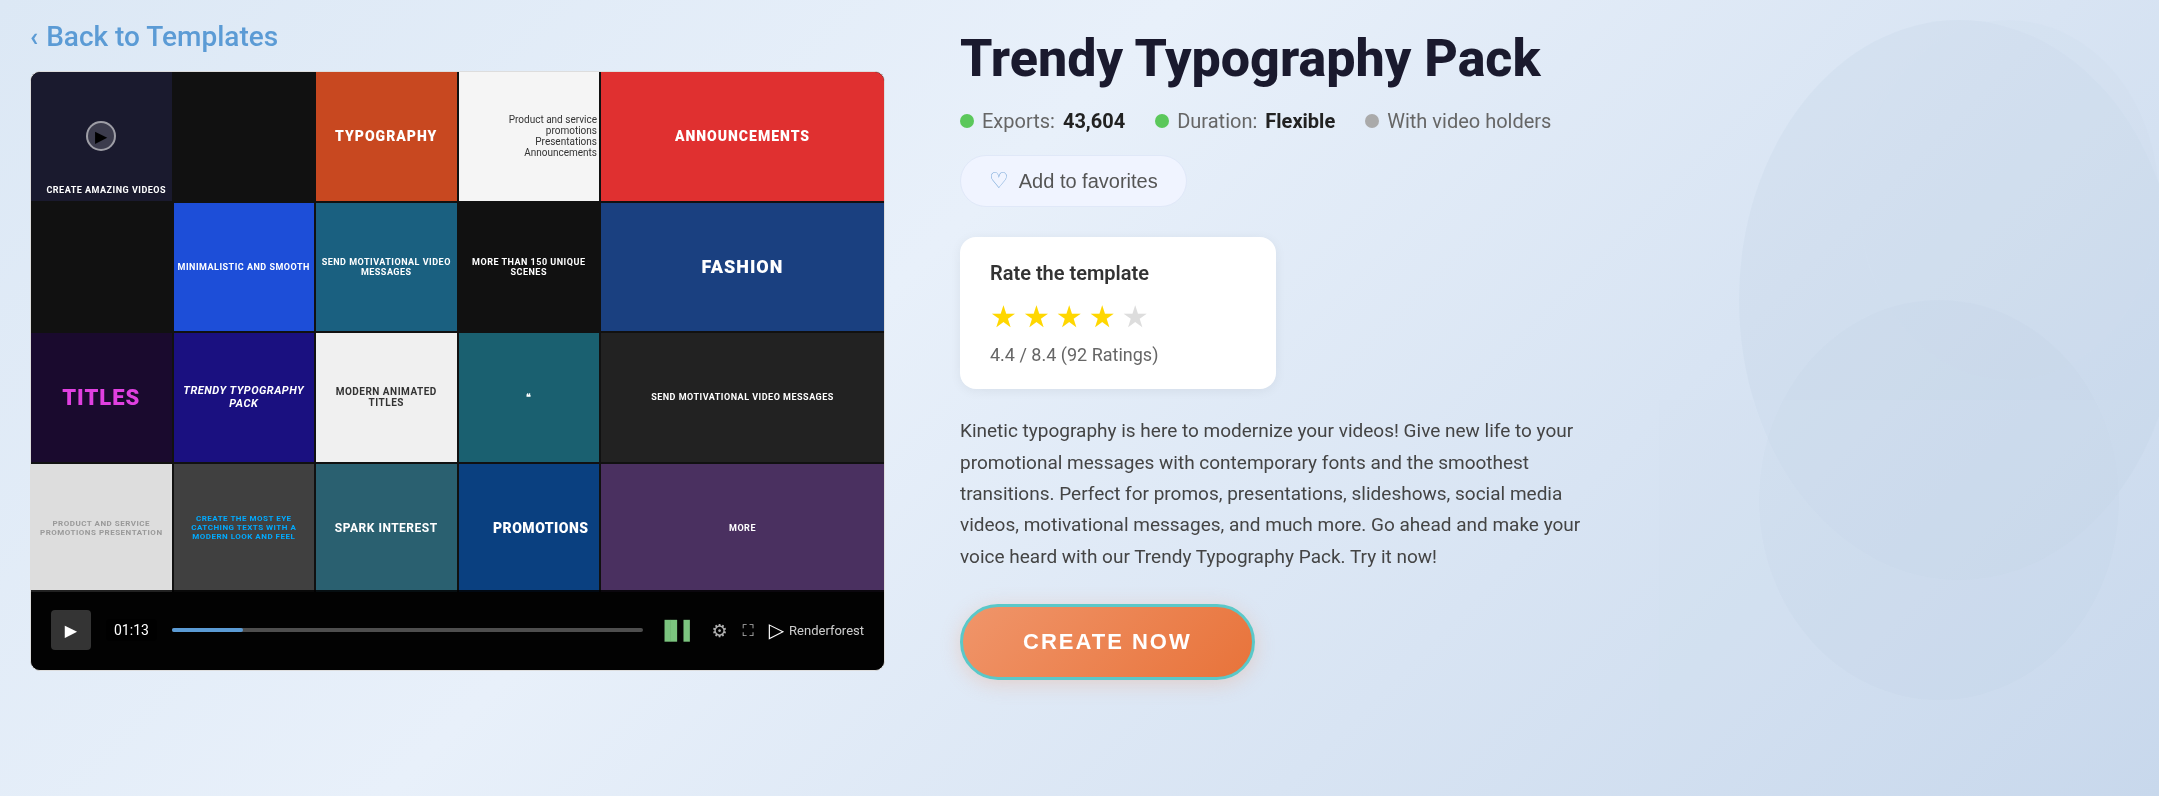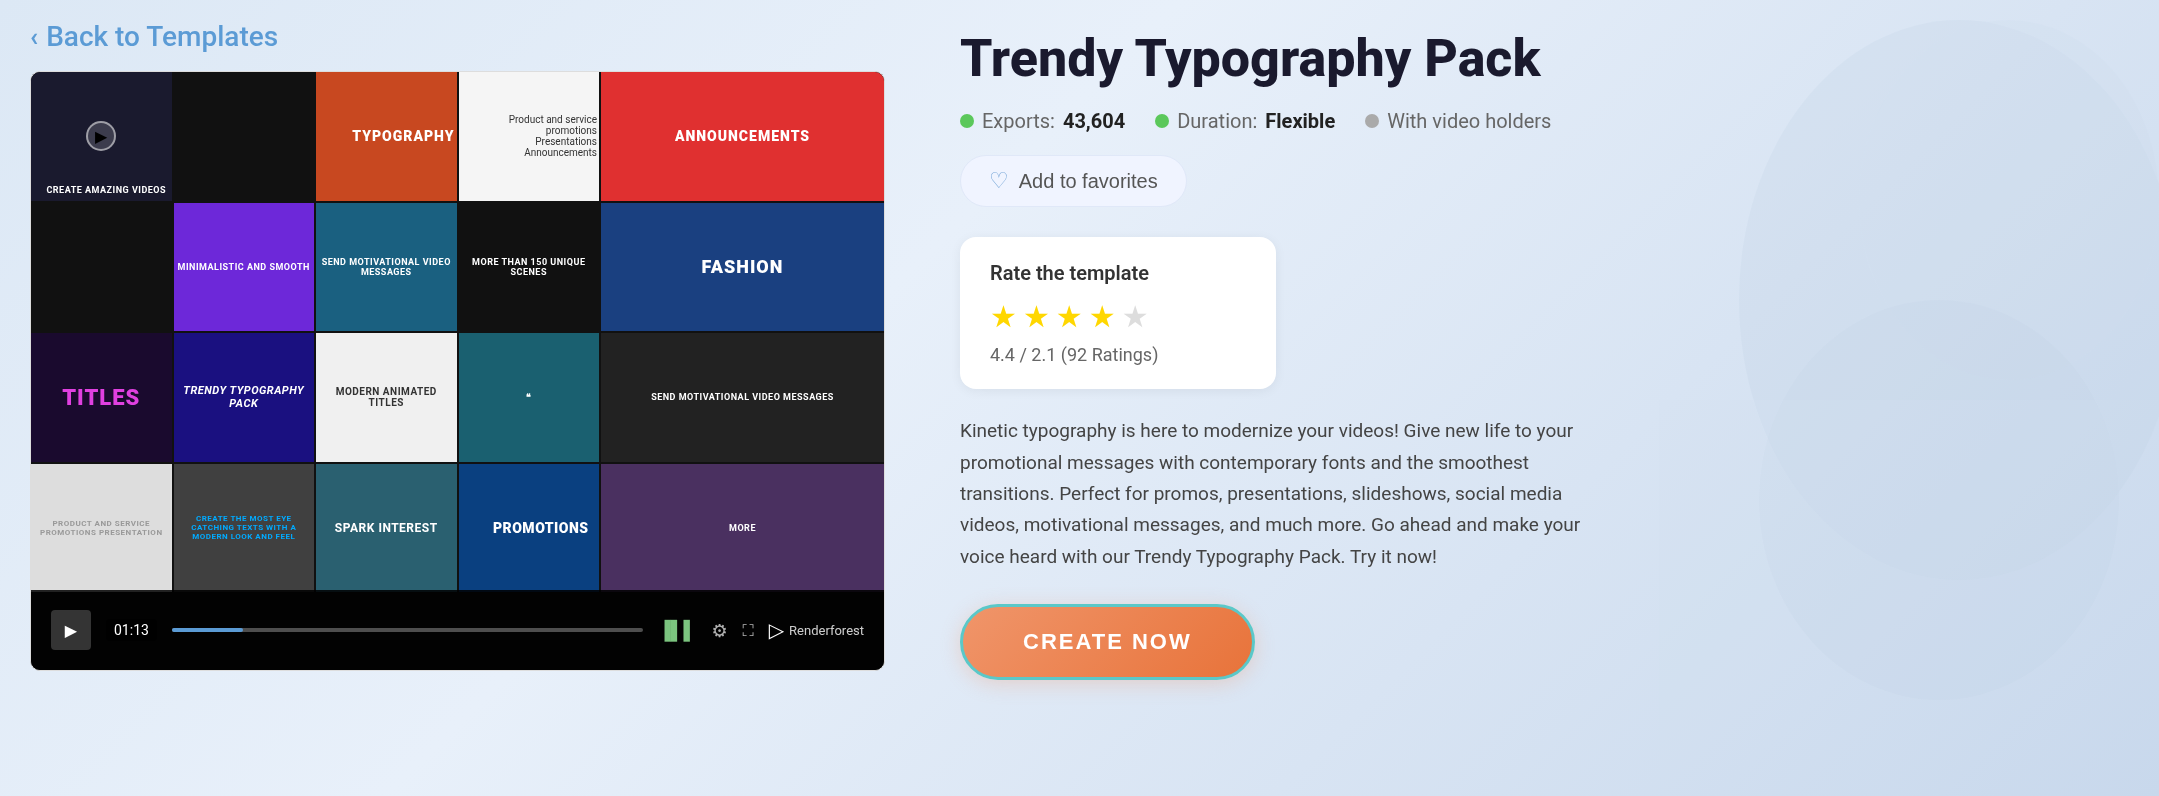--- a/index.html
+++ b/index.html
@@ -84,25 +84,25 @@
       overflow: hidden;
       position: relative;
       display: flex;
       align-items: center;
       justify-content: center;
     }
 
     
     .cell-1 { background: #1a1a2e; grid-column: 1; grid-row: 1; }
     .cell-2 { background: #2d4a2d; grid-column: 2; grid-row: 1; }
-    .cell-3 { background: #c84820; grid-column: 3; grid-row: 1; justify-content: flex-end; }
+    .cell-3 { background: #c84820; grid-column: 3; grid-row: 1; }
     .cell-4 { background: #f5f5f5; grid-column: 4/5; grid-row: 1; }
     .cell-5 { background: #e03030; grid-column: 5/7; grid-row: 1; }
     .cell-6 { background: #1a1a2e; grid-column: 1; grid-row: 2; }
-    .cell-7 { background: #6d28d9; grid-column: 2; grid-row: 2; }
+    .cell-7 { background: #1d4ed8; grid-column: 2; grid-row: 2; }
     .cell-8 { background: #1a6080; grid-column: 3; grid-row: 2; }
     .cell-9 { background: #111; grid-column: 4/5; grid-row: 2; }
     .cell-10 { background: #1a4080; grid-column: 5/7; grid-row: 2; }
     .cell-11 { background: #1a0a2e; grid-column: 1; grid-row: 3; }
     .cell-12 { background: #1a1080; grid-column: 2; grid-row: 3; }
     .cell-13 { background: #f0f0f0; grid-column: 3; grid-row: 3; }
     .cell-14 { background: #1a6070; grid-column: 4/5; grid-row: 3; }
     .cell-15 { background: #222; grid-column: 5/7; grid-row: 3; }
     .cell-16 { background: #f5f0e0; grid-column: 1; grid-row: 4; }
     .cell-17 { background: #1a0a40; grid-column: 2; grid-row: 4; }
@@ -502,21 +502,21 @@
     <div class="rating-card">
       <div class="rating-title">Rate the template</div>
       <div class="stars-row">
         <span class="star">★</span>
         <span class="star">★</span>
         <span class="star">★</span>
         <span class="star">★</span>
         <span class="star-empty">★</span>
       </div>
       <div class="rating-score">
-        <span>4.4</span> / <span>2.1</span>
+        <span>4.4</span> / <span>8.4</span>
         (<span>92</span> <span>Ratings</span>)
       </div>
     </div>
 
     
     <p class="description">Kinetic typography is here to modernize your videos! Give new life to your promotional messages with contemporary fonts and the smoothest transitions. Perfect for promos, presentations, slideshows, social media videos, motivational messages, and much more. Go ahead and make your voice heard with our Trendy Typography Pack. Try it now!</p>
 
     
     <button class="create-btn">CREATE NOW</button>
   </div>

